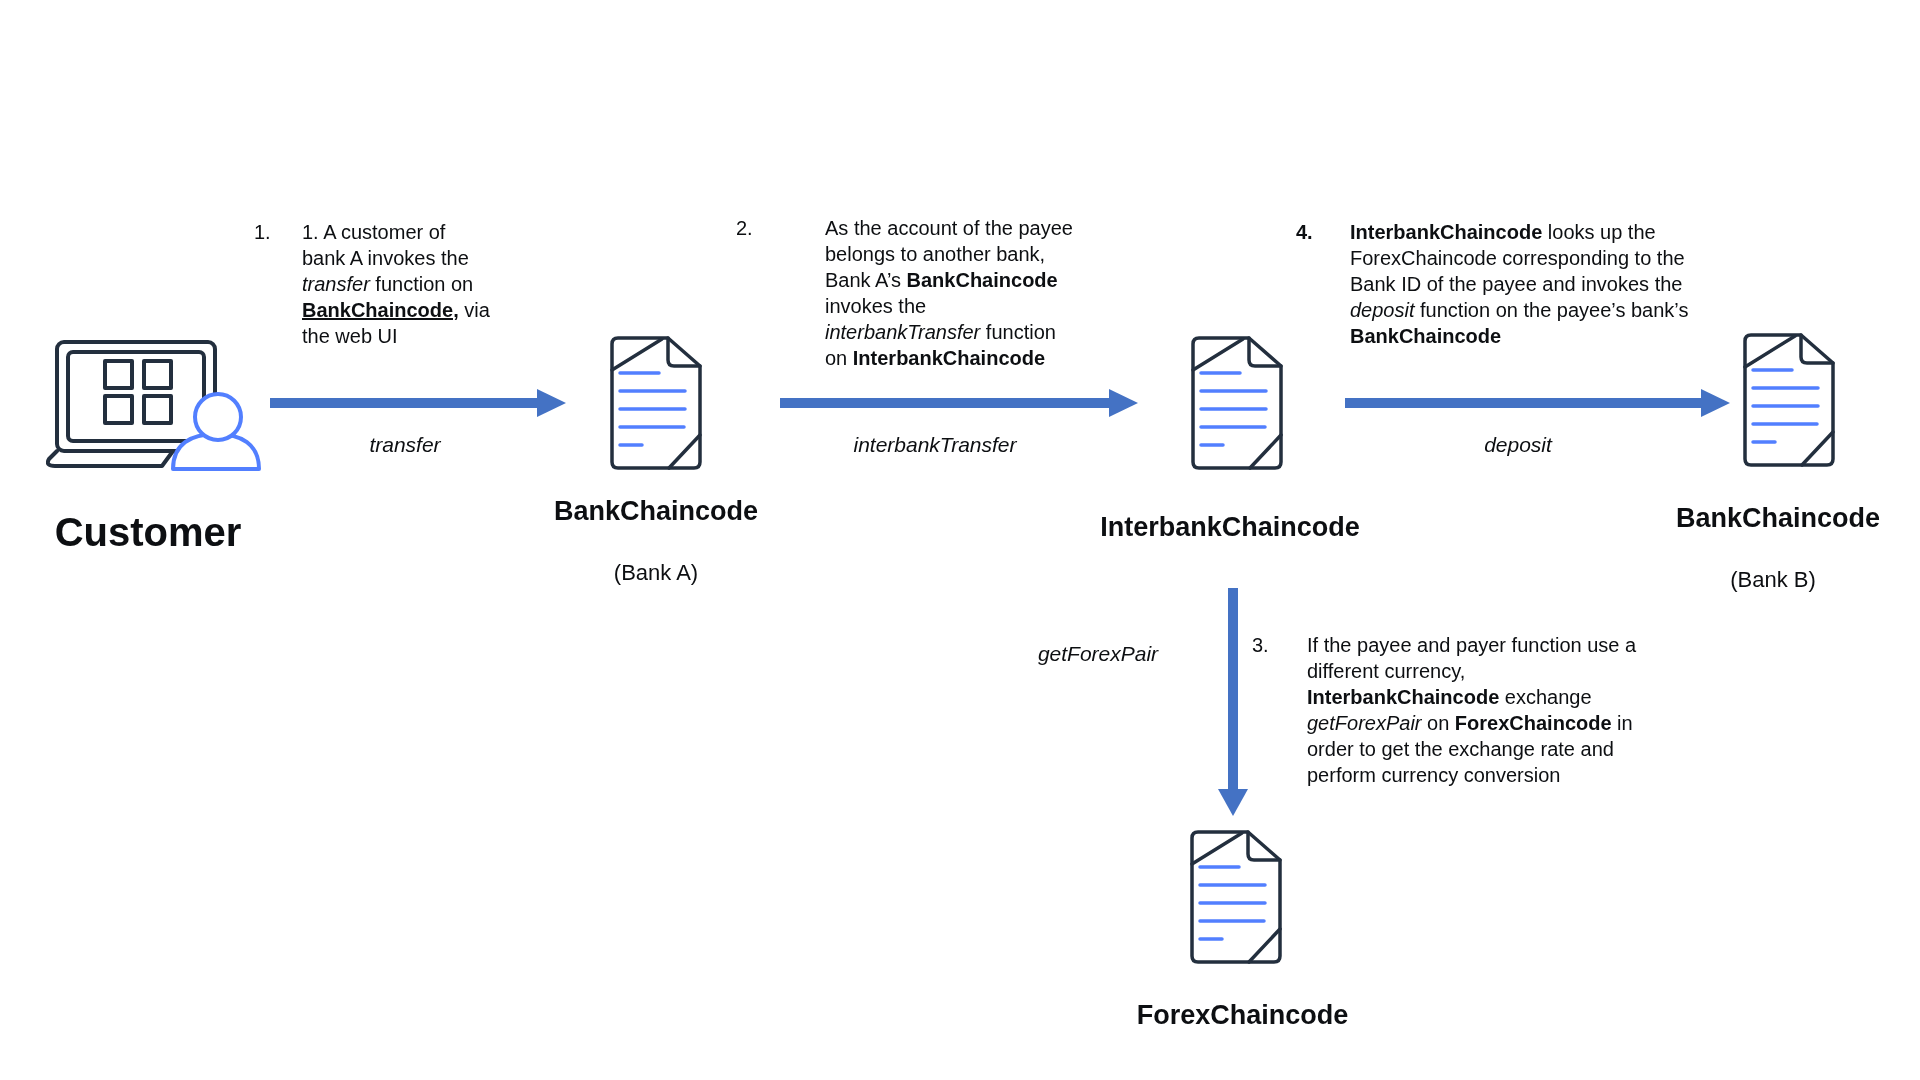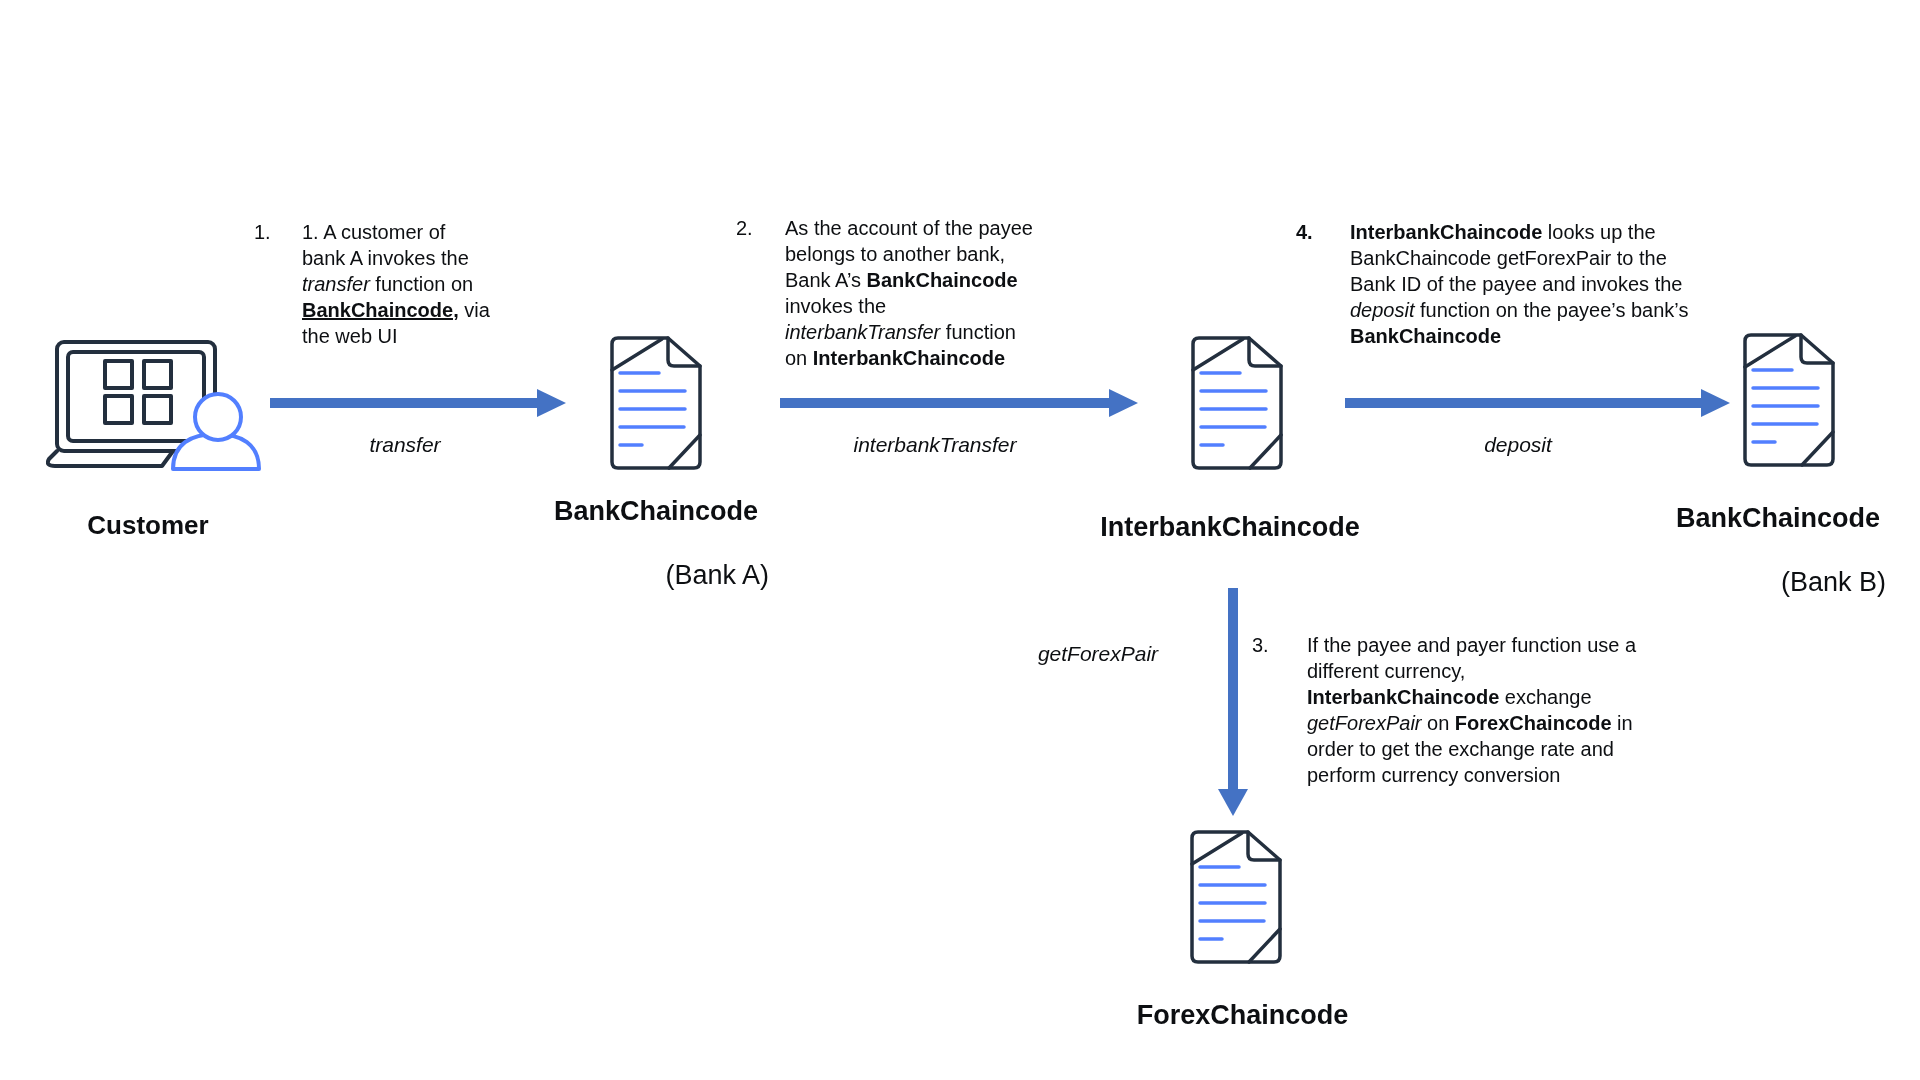--- a/index.html
+++ b/index.html
@@ -21,22 +21,22 @@
   
   .arrow-right{display:flex;align-items:center;}
   .arrow-right .shaft{flex:1;height:10px;background:var(--arrow);}
   .arrow-right .head{width:0;height:0;border-top:14px solid transparent;border-bottom:14px solid transparent;border-left:29px solid var(--arrow);}
   .arrow-down{display:flex;flex-direction:column;align-items:center;}
   .arrow-down .shaft{width:10px;flex:1;background:var(--arrow);}
   .arrow-down .head{width:0;height:0;border-left:15px solid transparent;border-right:15px solid transparent;border-top:27px solid var(--arrow);}
   .fn-label{font-style:italic;font-size:21px;text-align:center;color:var(--ink);}
   
   .node-label{font-weight:700;font-size:27px;text-align:center;color:var(--ink);}
-  .node-sublabel{font-size:27px;text-align:right;color:var(--ink);}
-  .customer-label{font-weight:700;font-size:26px;text-align:center;color:var(--ink);}
+  .node-sublabel{font-size:22px;text-align:center;color:var(--ink);}
+  .customer-label{font-weight:700;font-size:40px;text-align:center;color:var(--ink);}
   
   svg .ol{stroke:var(--outline);fill:none;stroke-width:3.5;stroke-linejoin:round;stroke-linecap:round;}
   svg .ol4{stroke:var(--outline);fill:none;stroke-width:4;stroke-linejoin:round;stroke-linecap:round;}
   svg .bl{stroke:var(--accent);fill:none;stroke-width:3.5;stroke-linecap:round;}
   svg .person{stroke:var(--accent);fill:#ffffff;stroke-width:4;stroke-linejoin:round;}
 </style>
 </head>
 <body>
 
 <div class="canvas">
@@ -45,32 +45,32 @@
     <div class="num" style="width:48px;">1.</div>
     <div class="body" style="width:245px;"><span>1. A customer of
 bank A invokes the
 </span><span style="font-style: italic;">transfer</span><span> function on
 </span><span style="font-weight: 700; text-decoration: underline;">BankChaincode,</span><span> via
 the web UI</span></div>
   </div>
 
   <div class="step abs" style="left:736px;top:215px;">
     <div class="num" style="width:49px;">2.</div>
-    <div class="body" style="width:320px;"><span>As the account of the payee
+    <div class="body" style="width:320px;margin-left:40px;"><span>As the account of the payee
 belongs to another bank,
 Bank A’s </span><span style="font-weight: 700;">BankChaincode</span><span>
 invokes the
 </span><span style="font-style: italic;">interbankTransfer</span><span> function
 on </span><span style="font-weight: 700;">InterbankChaincode</span></div>
   </div>
 
   <div class="step abs" style="left:1296px;top:219px;">
     <div class="num bold" style="width:54px;">4.</div>
     <div class="body" style="width:420px;"><span style="font-weight: 700;">InterbankChaincode</span><span> looks up the
-BankChaincode getForexPair to the
+ForexChaincode corresponding to the
 Bank ID of the payee and invokes the
 </span><span style="font-style: italic;">deposit</span><span> function on the payee’s bank’s
 </span><span style="font-weight: 700;">BankChaincode</span></div>
   </div>
 
   <div class="step abs" style="left:1252px;top:632px;">
     <div class="num" style="width:55px;">3.</div>
     <div class="body" style="width:435px;"><span>If the payee and payer function use a
 different currency,
 </span><span style="font-weight: 700;">InterbankChaincode</span><span> exchange

